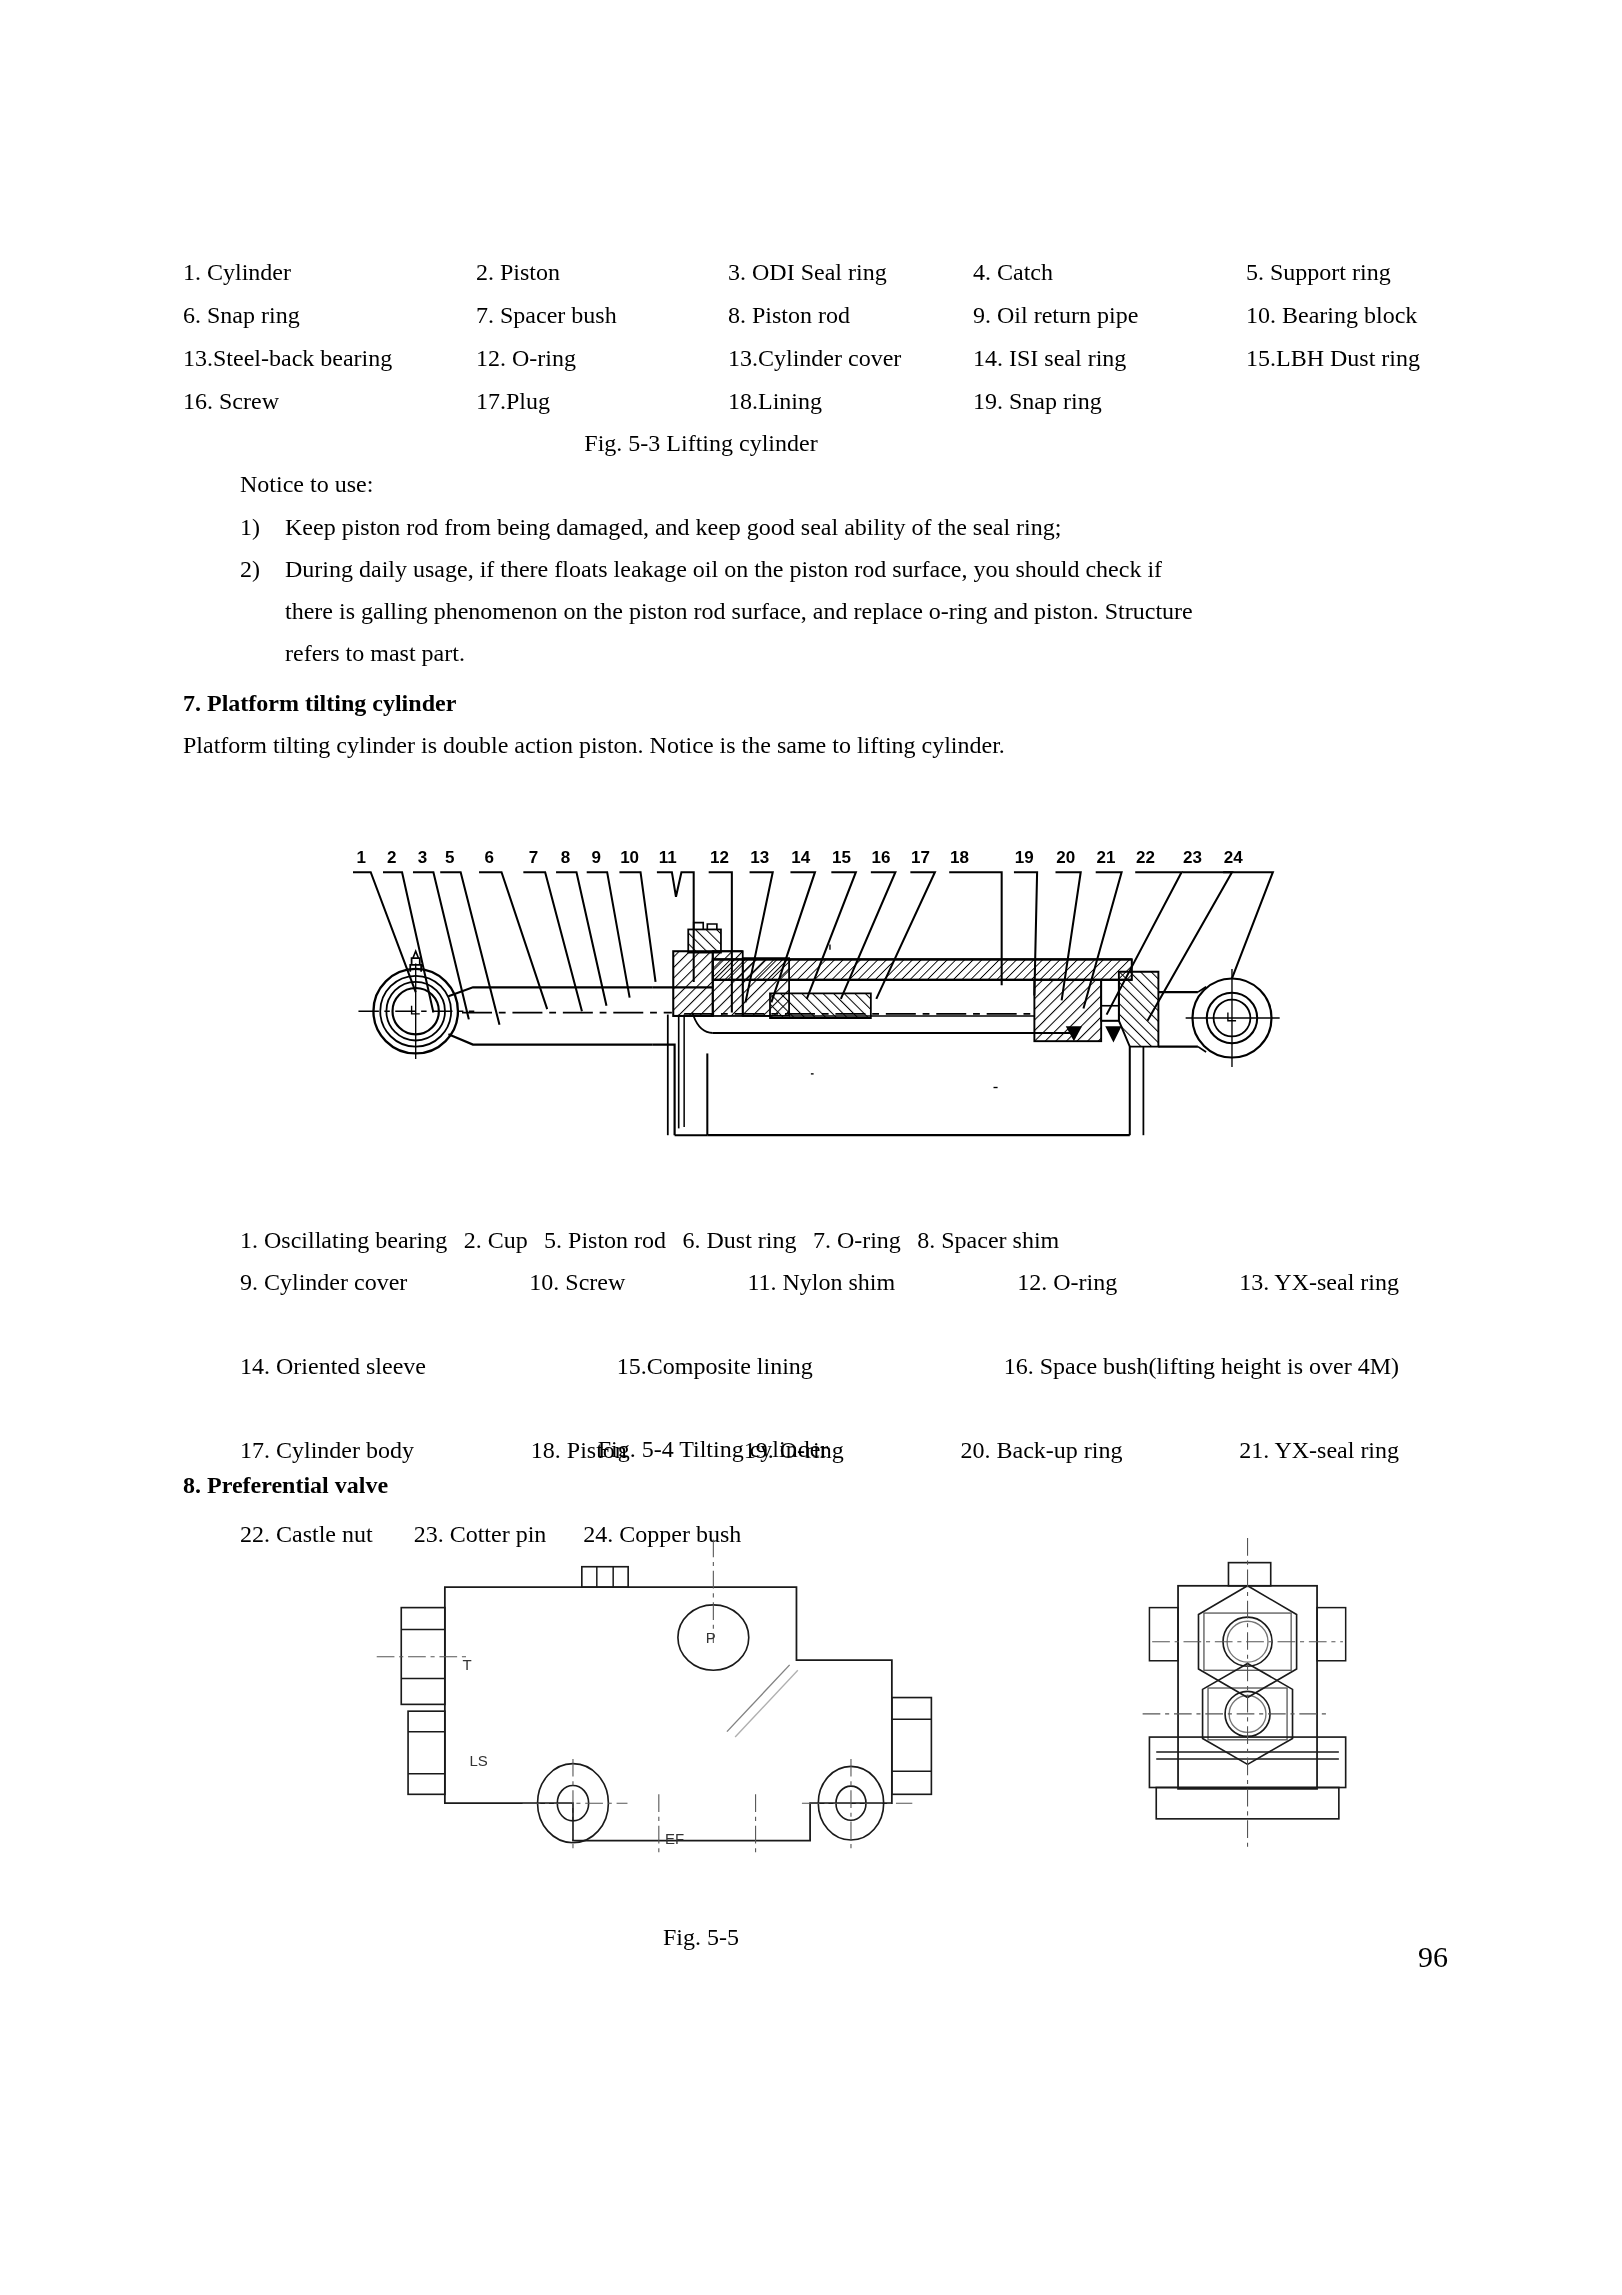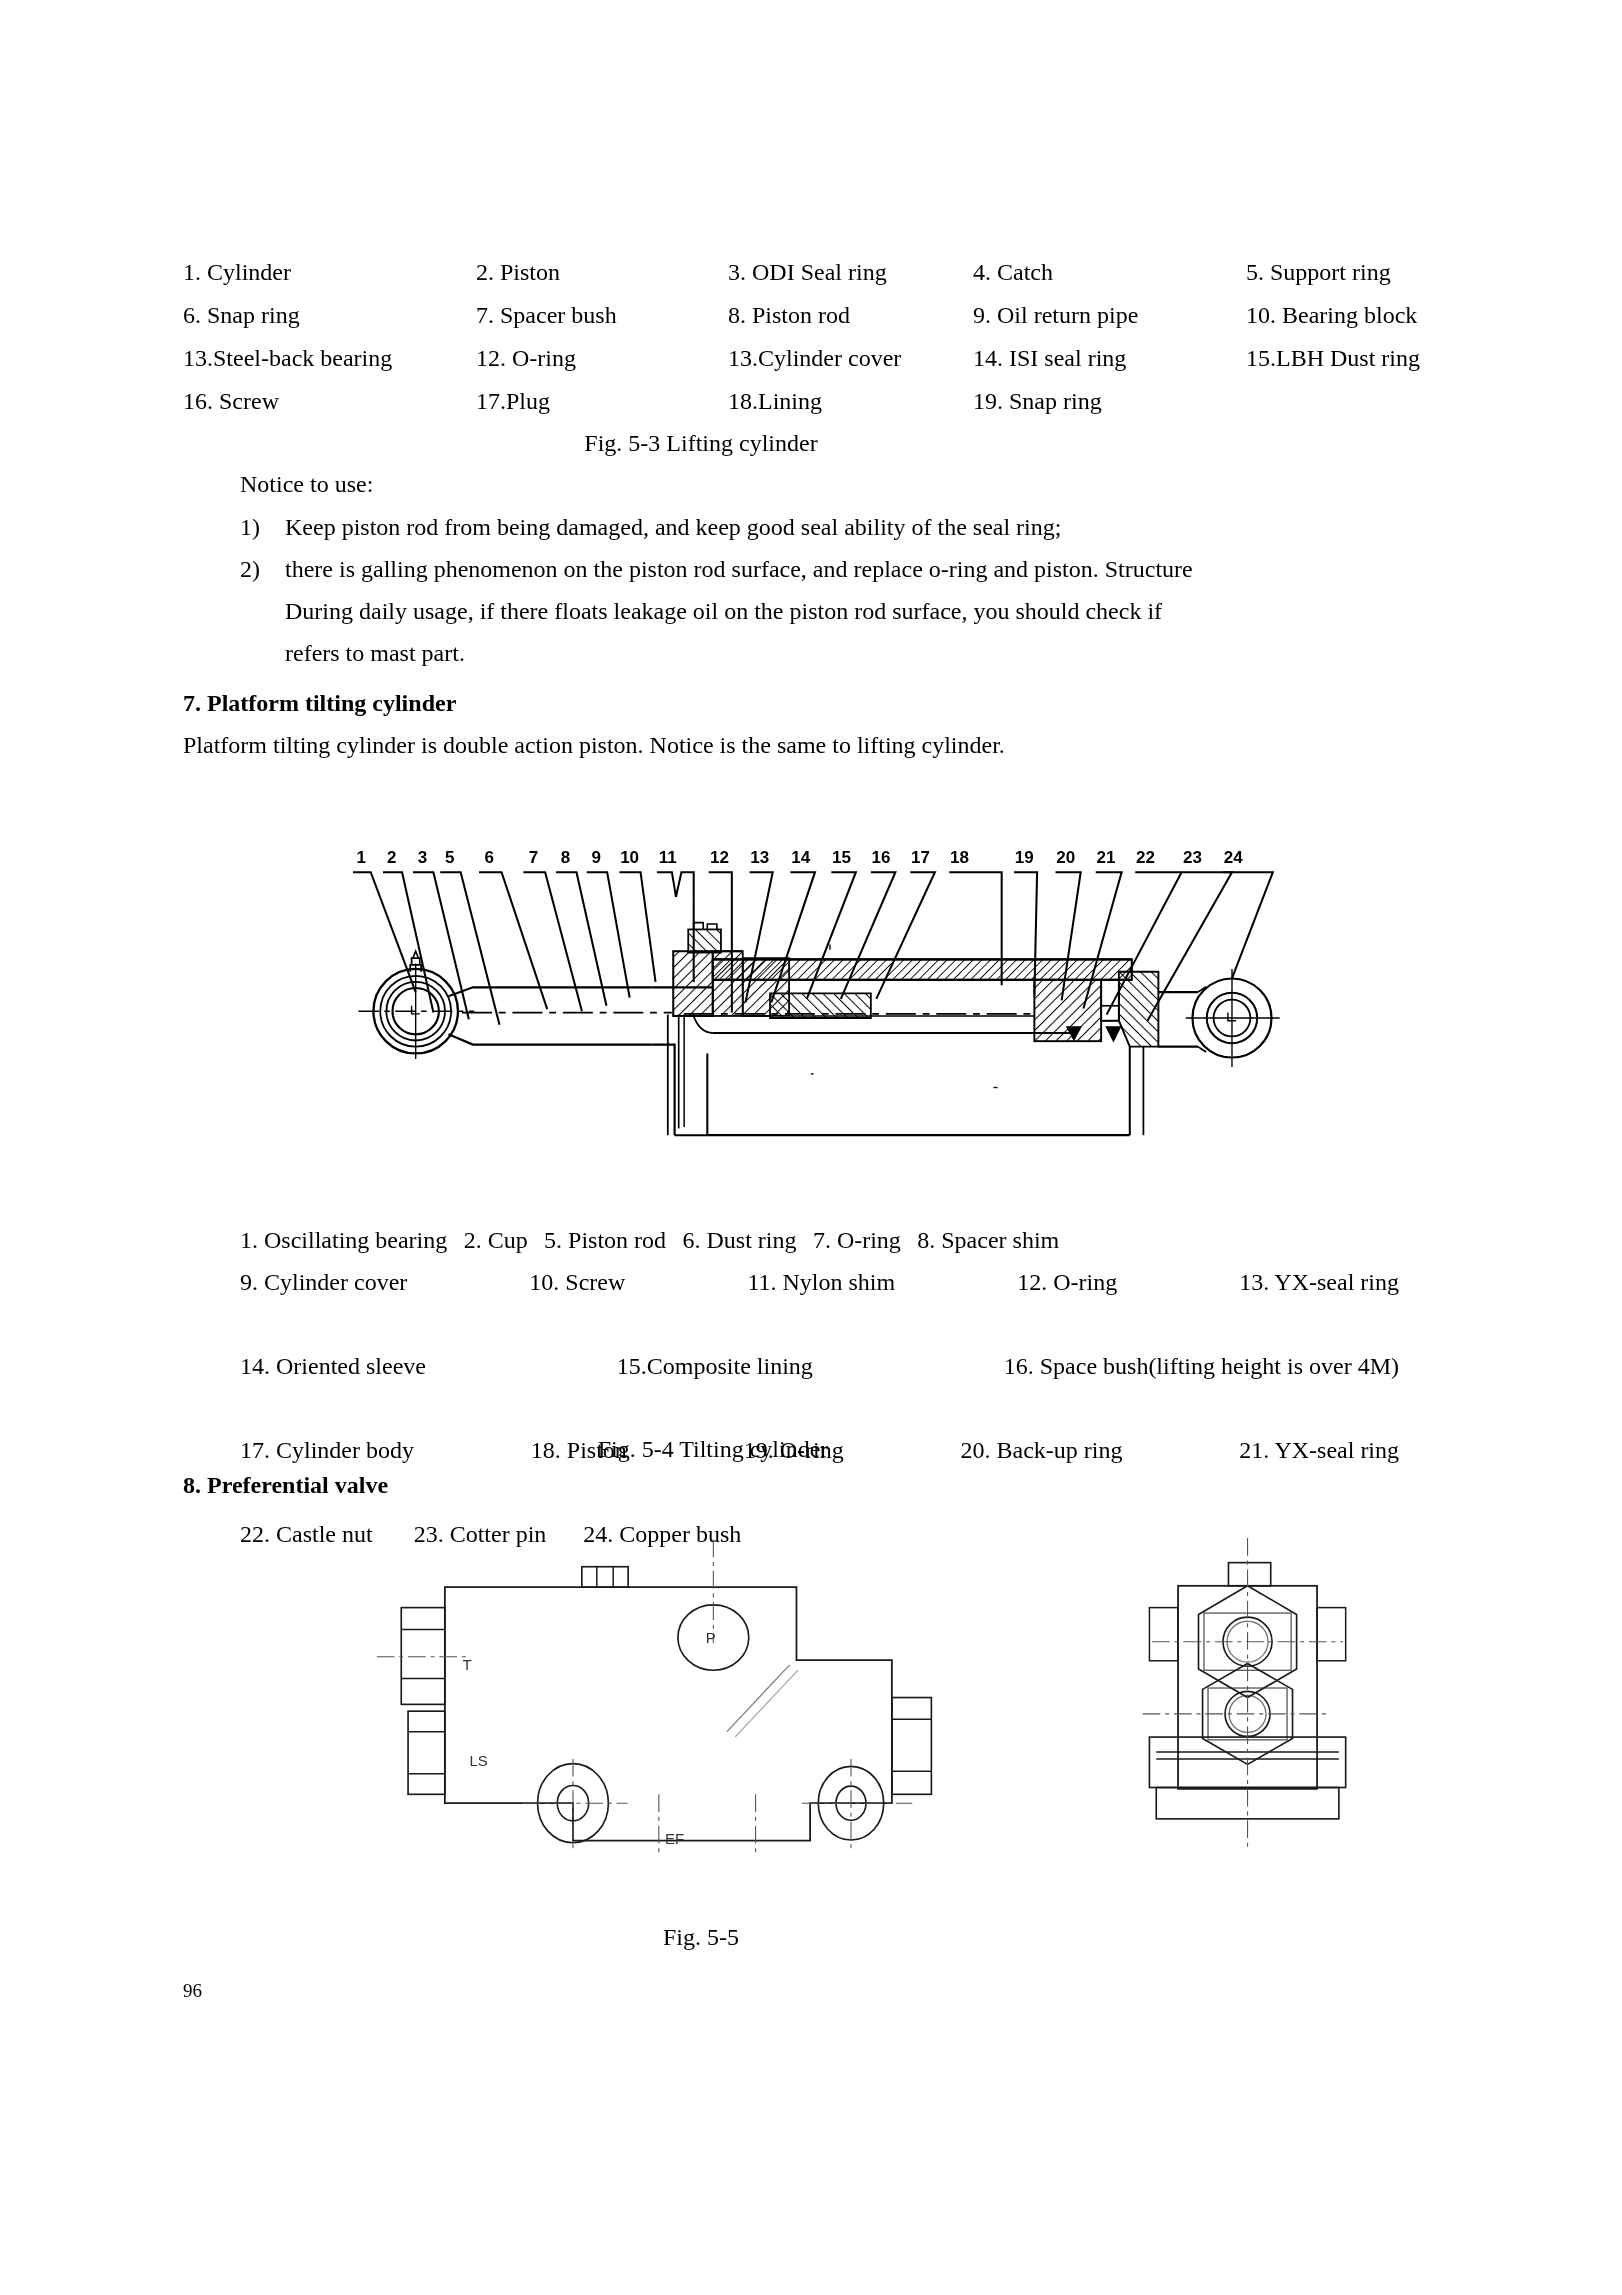--- a/index.html
+++ b/index.html
@@ -139,24 +139,24 @@
     width: 1172px;
     height: 368px;
   }
   #fig55 svg { display: block; }
 
   #cap55 { position: absolute; left: 0px; top: 1917px; width: 1036px; }
 
   #pageno {
     position: absolute;
     left: 0px;
-    top: 1980px;
+    top: 1940px;
     width: 1265px;
-    text-align: left;
-    font-size: 19px;
+    text-align: right;
+    font-size: 30px;
   }
 </style>
 </head>
 <body>
 
 <div id="page">
   <div class="content">
 
     <div class="parts-grid-53">
       <div class="row">
@@ -194,22 +194,22 @@
     <div id="notice-label" class="body-text">Notice to use:</div>
 
     <div class="num-list">
       <div class="li">
         <div class="marker">1)</div>
         <div class="li-body">Keep piston rod from being damaged, and keep good seal ability of the seal ring;</div>
       </div>
       <div class="li">
         <div class="marker">2)</div>
         <div class="li-body two-line">
+          <div style="text-align:justify;">During daily usage, if there floats leakage oil on the piston rod surface, you should check if</div>
           <div style="text-align:justify;">there is galling phenomenon on the piston rod surface, and replace o-ring and piston. Structure</div>
-          <div style="text-align:justify;">During daily usage, if there floats leakage oil on the piston rod surface, you should check if</div>
           <div>refers to mast part.</div>
         </div>
       </div>
     </div>
 
     <div id="h7" class="h-sec">7. Platform tilting cylinder</div>
     <div id="p7" class="body-text">Platform tilting cylinder is double action piston. Notice is the same to lifting cylinder.</div>
 
     <div id="fig54">
       <svg width="988" height="382" viewBox="0 0 1450 560" xmlns="http://www.w3.org/2000/svg">

